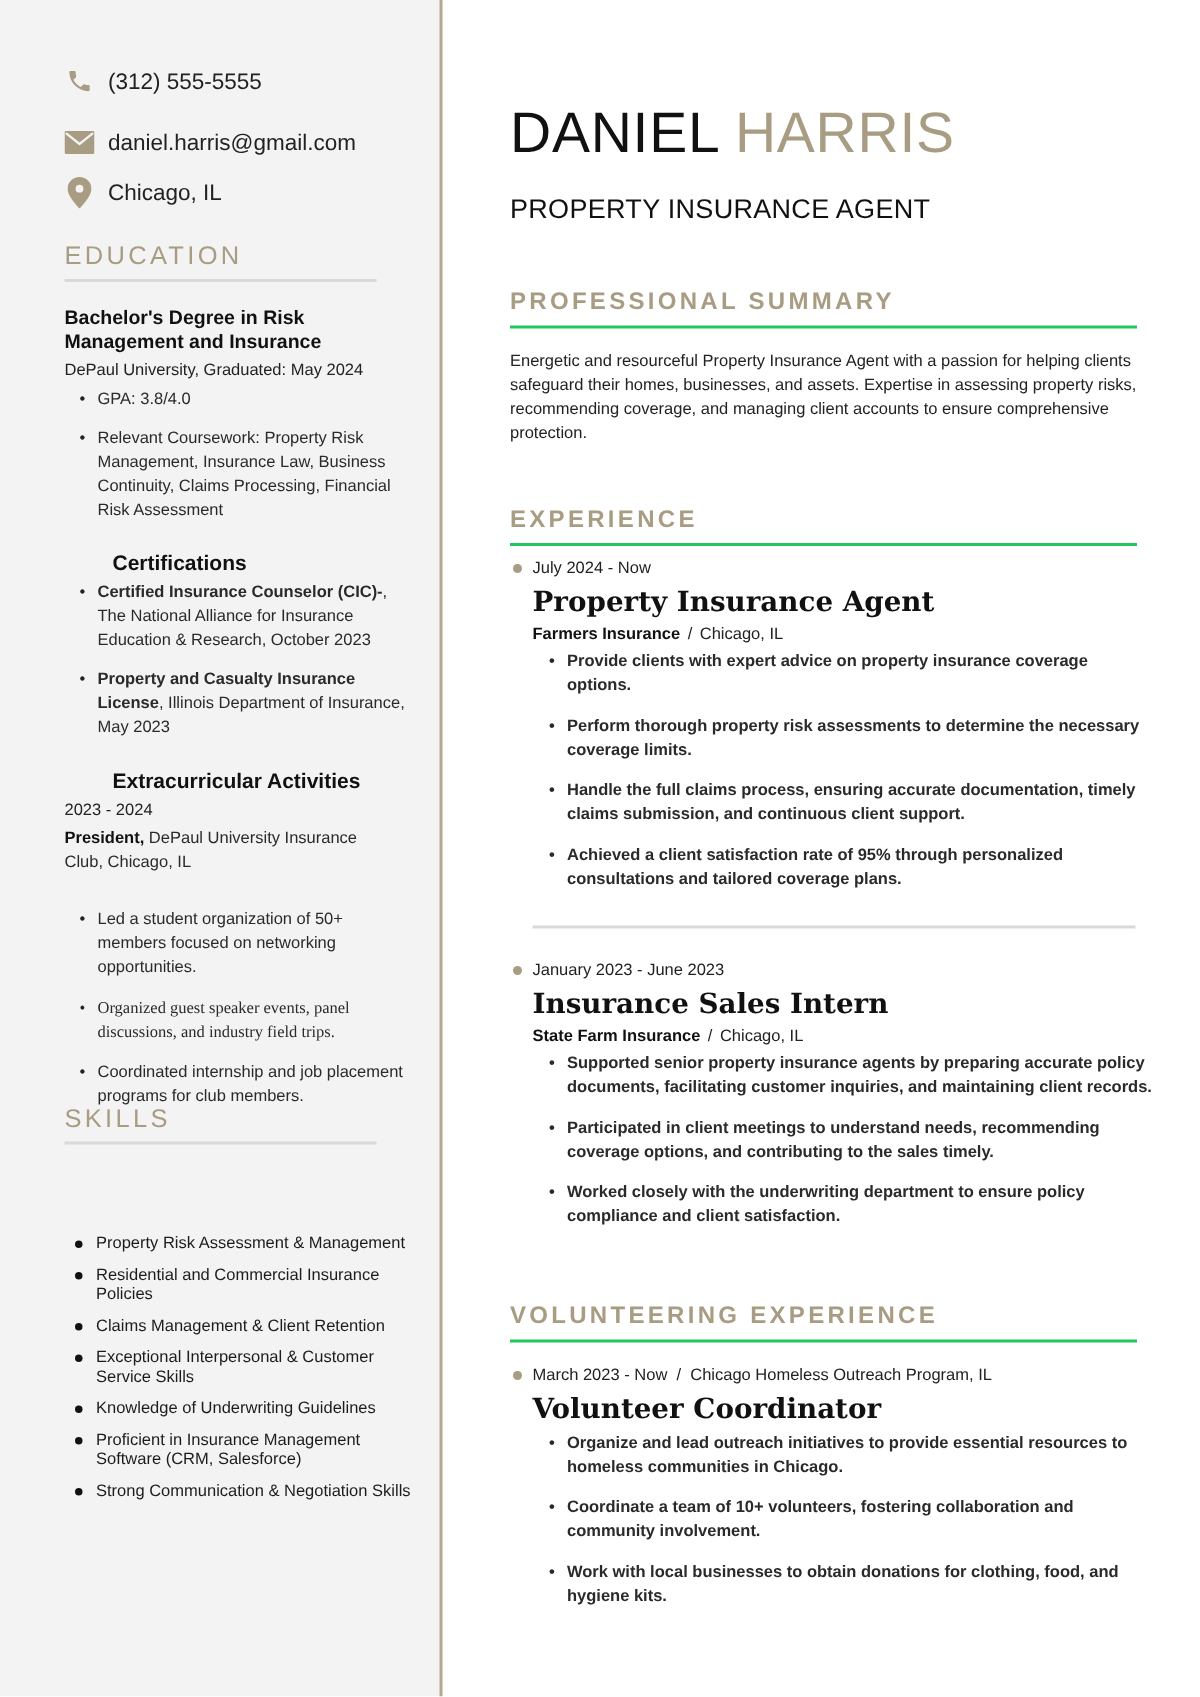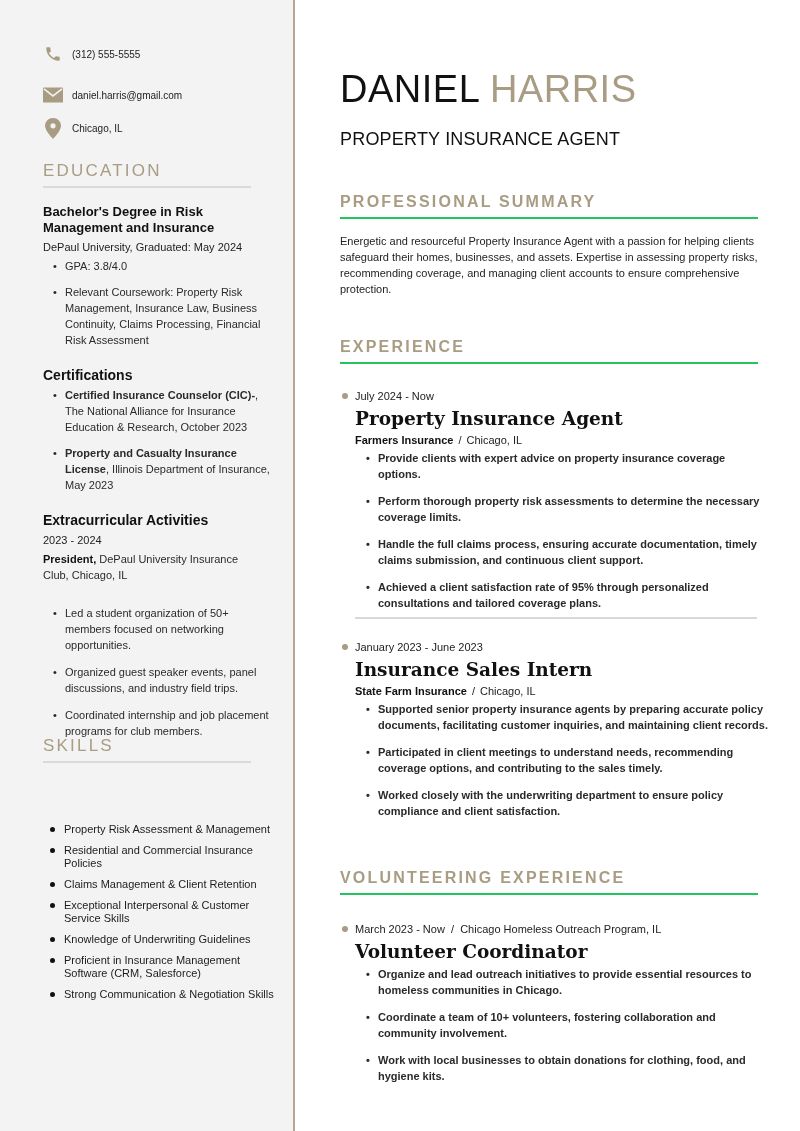--- a/index.html
+++ b/index.html
@@ -6,37 +6,37 @@
   html, body { width: 800px; height: 1131px; background: #ffffff; overflow: hidden; }
   body { font-family: "Liberation Sans", sans-serif; color: #1a1a1a; position: relative; }
 
   .sidebar {
     position: absolute; left: 0; top: 0; width: 295px; height: 1131px;
     background: #f3f3f4; border-right: 2px solid #b7a98f;
   }
   .main { position: absolute; left: 297px; top: 0; width: 503px; height: 1131px; background: #fff; }
 
   
-  .contact-row { position: absolute; left: 43px; display: flex; align-items: center; font-size: 10px; color: #222; }
+  .contact-row { position: absolute; left: 43px; display: flex; align-items: center; font-size: 15px; color: #222; }
   .contact-row .icon { width: 20px; height: 20px; margin-right: 9px; display: flex; align-items: center; justify-content: center; }
   .contact-row svg { display: block; }
 
   .side-heading {
     position: absolute; left: 43px; width: 208px; font-size: 17px; letter-spacing: 2.2px;
     color: #a89c83; font-weight: normal; padding-bottom: 5px; border-bottom: 2px solid #d9d9d9;
   }
 
   .edu-block { position: absolute; left: 43px; width: 230px; }
   .edu-degree { font-size: 13px; font-weight: bold; line-height: 16px; color: #111; }
   .edu-school { font-size: 11px; margin-top: 4px; color: #222; line-height: 14px; }
   .s-list { list-style: none; margin-left: 10px; }
   .s-list li { position: relative; padding-left: 12px; font-size: 11px; line-height: 16px; color: #2a2a2a; }
   .s-list li::before { content: "•"; position: absolute; left: 0; top: 0; color: #222; }
 
-  .sub-heading { font-size: 14px; font-weight: bold; color: #111; }
+  .sub-heading { font-size: 14px; font-weight: bold; color: #111; margin-left: 32px; }
 
   .skills-list { position: absolute; left: 50px; width: 225px; list-style: none; }
   .skills-list li { position: relative; padding-left: 14px; font-size: 11px; line-height: 13px; color: #1c1c1c; margin-bottom: 8px; }
   .skills-list li::before { content: ""; position: absolute; left: 0; top: 4px; width: 5px; height: 5px; border-radius: 50%; background: #111; }
 
   
   .name { position: absolute; left: 43px; top: 68px; font-size: 38px; letter-spacing: 0.5px; font-weight: normal; }
   .name .first { color: #111; }
   .name .last { color: #a89c83; }
   .job-title { position: absolute; left: 43px; top: 129px; font-size: 18px; color: #111; letter-spacing: 0.2px; }
@@ -108,21 +108,21 @@
       <li><b>Property and Casualty Insurance License</b><span>, Illinois Department of Insurance, May 2023</span></li>
     </ul>
   </div>
 
   <div class="edu-block" style="top:512px;">
     <div class="sub-heading">Extracurricular Activities</div>
     <div style="font-size:11px; margin-top:5px; line-height:14px; color:#222;">2023 - 2024</div>
     <div style="font-size:11px; margin-top:4px; line-height:16px; color:#2a2a2a; width:210px;"><b style="color:#111;margin-top:36px;">President,</b><span> DePaul University Insurance Club, Chicago, IL</span></div>
     <ul class="s-list" style="margin-top:22px;">
       <li style="margin-bottom:11px;">Led a student organization of 50+ members focused on networking opportunities.</li>
-      <li style="margin-bottom:11px;">Organized guest speaker events, panel discussions, and industry field trips.</li>
+      <li style="margin-bottom:11px;font-family:Liberation Serif, serif;">Organized guest speaker events, panel discussions, and industry field trips.</li>
       <li>Coordinated internship and job placement programs for club members.</li>
     </ul>
   </div>
 
   <h2 class="side-heading" style="top:736px;">SKILLS</h2>
 
   <ul class="skills-list" style="top:823px;">
     <li>Property Risk Assessment &amp; Management</li>
     <li>Residential and Commercial Insurance Policies</li>
     <li>Claims Management &amp; Client Retention</li>
@@ -135,21 +135,21 @@
 
 <main class="main">
   <h1 class="name"><span class="first">DANIEL</span> <span class="last">HARRIS</span></h1>
   <div class="job-title">PROPERTY INSURANCE AGENT</div>
 
   <h2 class="main-heading" style="top:193px;">PROFESSIONAL SUMMARY</h2>
   <p class="summary" style="top:233px;">Energetic and resourceful Property Insurance Agent with a passion for helping clients safeguard their homes, businesses, and assets. Expertise in assessing property risks, recommending coverage, and managing client accounts to ensure comprehensive protection.</p>
 
   <h2 class="main-heading" style="top:338px;">EXPERIENCE</h2>
 
-  <div class="entry" style="top:389px;">
+  <div class="entry" style="top:372px;">
     <div class="entry-date">July 2024 - Now</div>
     <div class="entry-title">Property Insurance Agent</div>
     <div class="entry-company"><b>Farmers Insurance</b><span class="sep">/</span><span>Chicago, IL</span></div>
     <ul class="m-list">
       <li>Provide clients with expert advice on property insurance coverage options.</li>
       <li>Perform thorough property risk assessments to determine the necessary coverage limits.</li>
       <li>Handle the full claims process, ensuring accurate documentation, timely claims submission, and continuous client support.</li>
       <li>Achieved a client satisfaction rate of 95% through personalized consultations and tailored coverage plans.</li>
     </ul>
   </div>
@@ -163,21 +163,21 @@
     <ul class="m-list">
       <li>Supported senior property insurance agents by preparing accurate policy documents, facilitating customer inquiries, and maintaining client records.</li>
       <li>Participated in client meetings to understand needs, recommending coverage options, and contributing to the sales timely.</li>
       <li>Worked closely with the underwriting department to ensure policy compliance and client satisfaction.</li>
     </ul>
   </div>
 
   <h2 class="main-heading" style="top:869px;">VOLUNTEERING EXPERIENCE</h2>
 
   <div class="entry" style="top:910px;">
-    <div class="entry-date" style="white-space:pre;margin-top:12px;">March 2023 - Now  /  Chicago Homeless Outreach Program, IL</div>
+    <div class="entry-date" style="white-space:pre;">March 2023 - Now  /  Chicago Homeless Outreach Program, IL</div>
     <div class="entry-title">Volunteer Coordinator</div>
     <ul class="m-list">
       <li>Organize and lead outreach initiatives to provide essential resources to homeless communities in Chicago.</li>
       <li>Coordinate a team of 10+ volunteers, fostering collaboration and community involvement.</li>
       <li>Work with local businesses to obtain donations for clothing, food, and hygiene kits.</li>
     </ul>
   </div>
 </main>
 
 </body></html>

